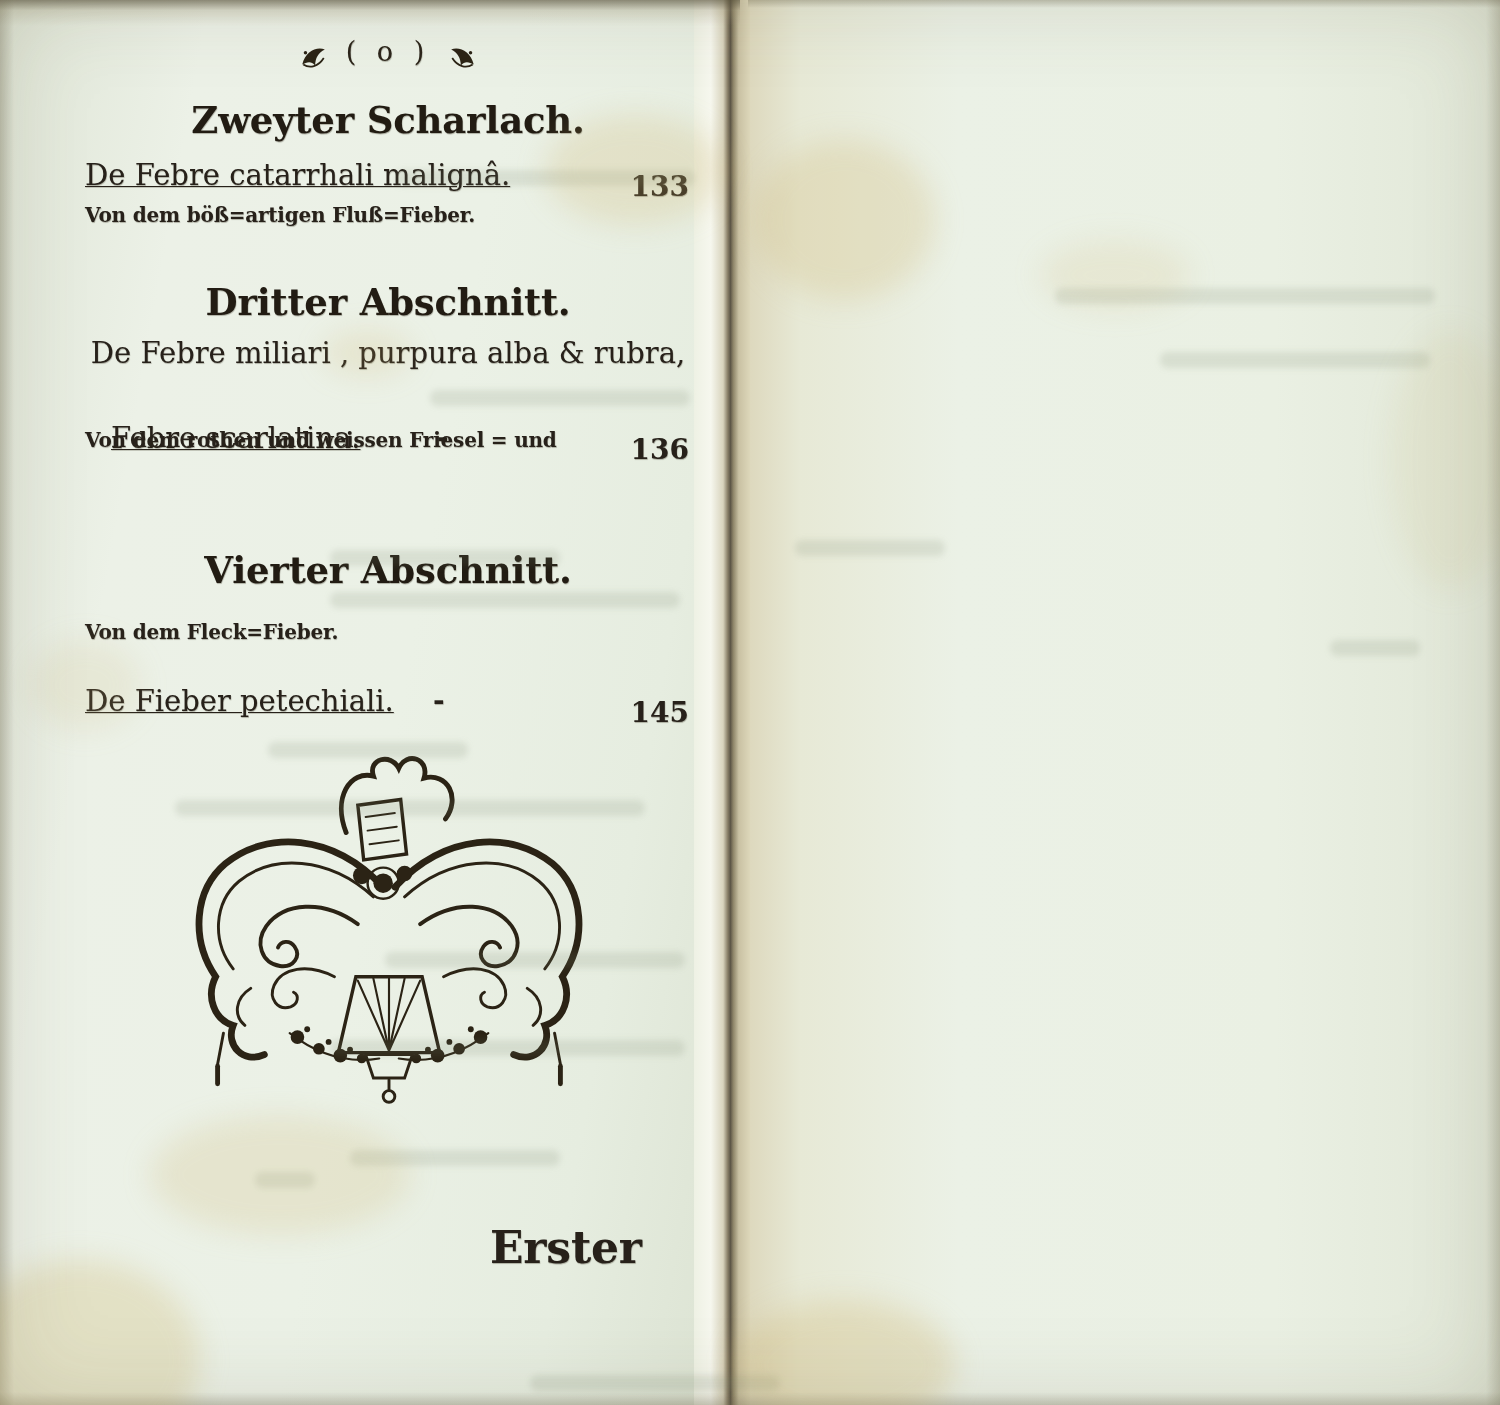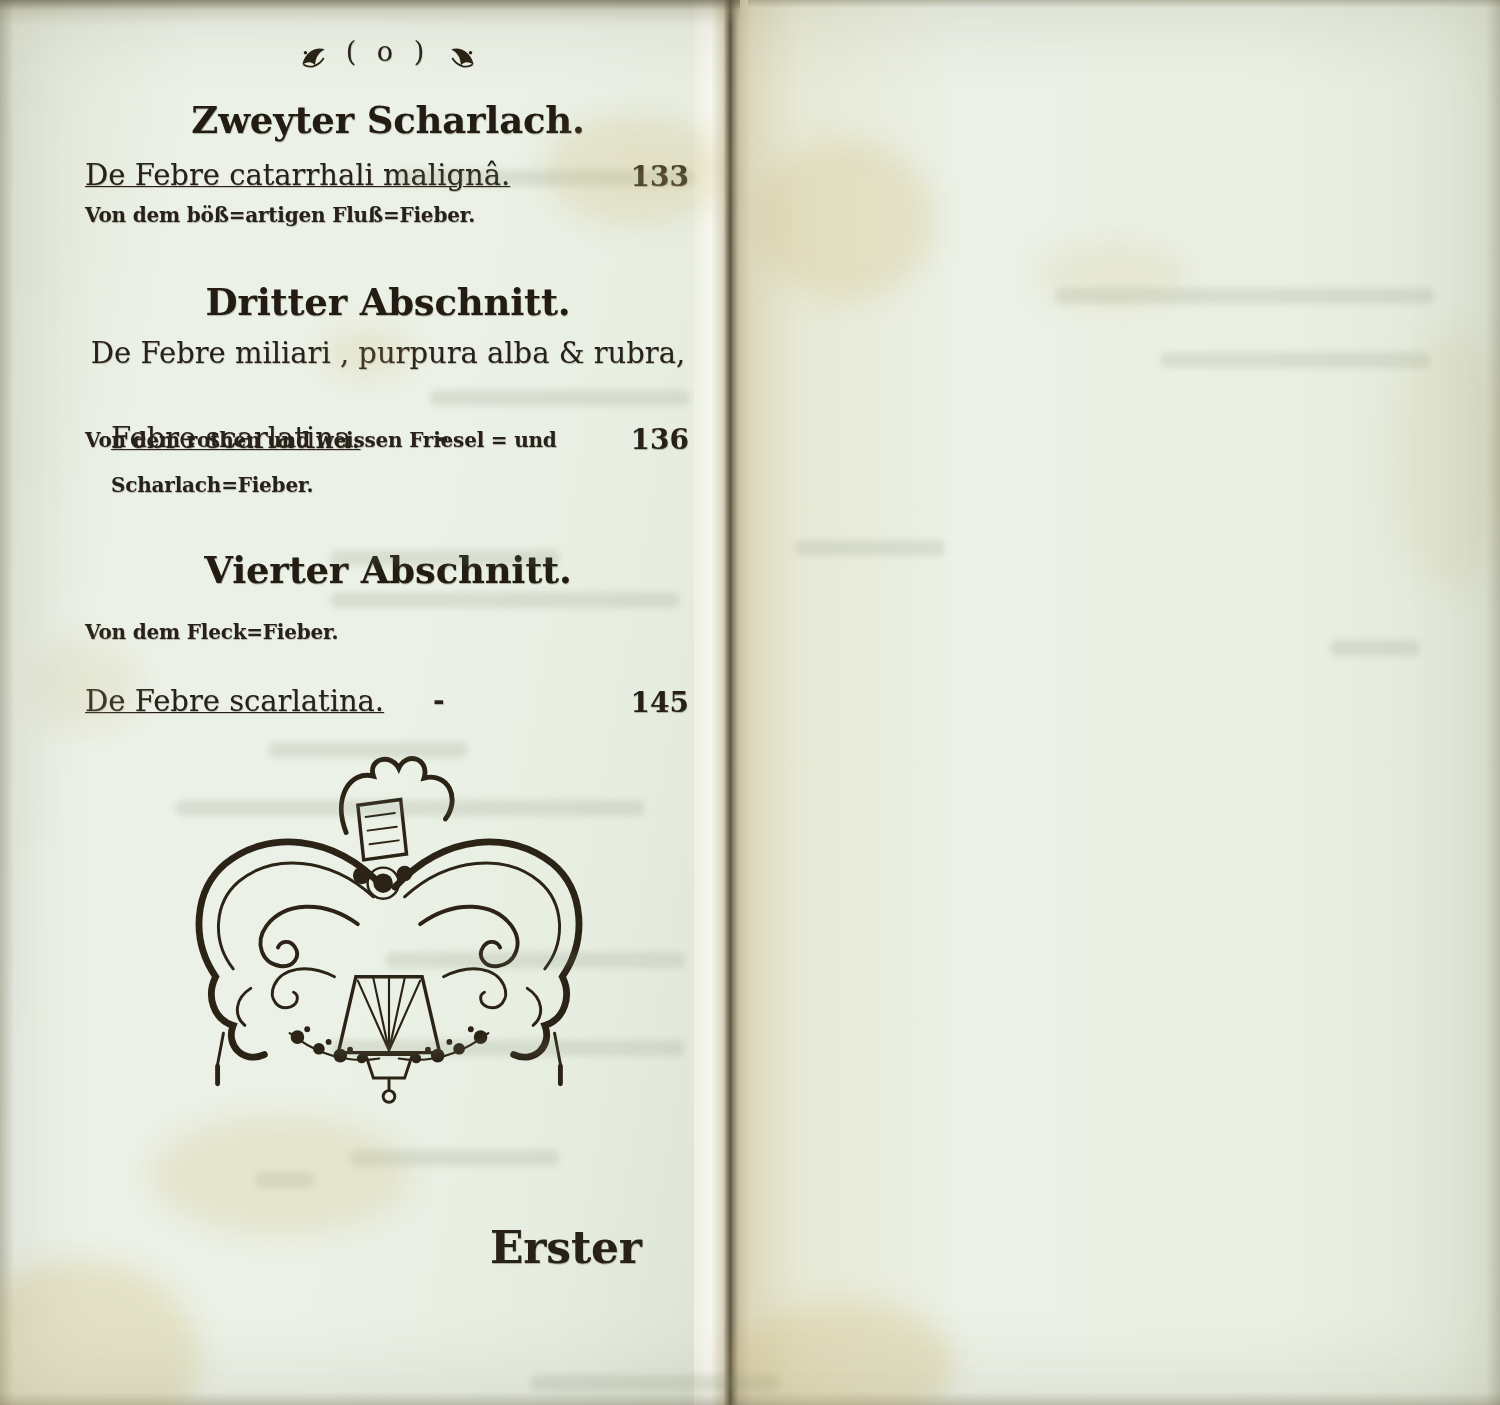--- a/index.html
+++ b/index.html
@@ -34,21 +34,21 @@
   .inky{text-shadow:0.5px 0.7px 0.7px rgba(43,35,21,.30);}
   .row{position:absolute;left:0;width:100%;}
   .center{text-align:center;}
   
   #lp-col{position:absolute;left:85px;top:0;width:606px;height:1405px;}
   .lp-header{font-size:27px;letter-spacing:6px;color:#2b241a;}
   .sec-h{font-size:37px;color:#221c13;}
   .toc-lat{font-size:29px;}
   .toc-ger{font-size:20px;}
   .toc-row{display:block;position:relative;height:40px;text-decoration:underline;}
-  .toc-row .pgnum{position:absolute;right:2px;top:2px;font-weight:700;font-size:28px;}
+  .toc-row .pgnum{position:absolute;right:2px;top:12px;font-weight:700;font-size:28px;}
   .toc-row .dash{position:absolute;font-weight:700;font-size:28px;}
   .catchword-l{font-size:44px;}
   .orn{position:absolute;}
   svg{display:block;}
 </style>
 </head>
 <body>
 
 <div id="book">
 
@@ -77,25 +77,24 @@
       <div class="row fr toc-ger inky" style="top:203px;">Von dem böß=artigen Fluß=Fieber.</div>
 
       <div class="row center fr sec-h inky" style="top:280px;">Dritter Abschnitt.</div>
       <div class="row an toc-lat inky" style="top:336px;text-align:center;">De Febre miliari , purpura alba &amp; rubra,</div>
       <div class="row toc-row" style="top:381px;">
         <span class="an toc-lat inky" style="padding-left:26px;">Febre scarlatina.</span>
         <span class="dash an inky" style="left:352px;">-</span>
         <span class="pgnum an inky">136</span>
       </div>
       <div class="row fr toc-ger inky" style="top:428px;">Von dem rothen und weissen Friesel = und</div>
-      <div class="row fr toc-ger inky" style="top:473px;padding-left:26px;">Scharlach=Fieber.</div>
 
       <div class="row center fr sec-h inky" style="top:548px;">Vierter Abschnitt.</div>
       <div class="row toc-row" style="top:604px;">
-        <span class="an toc-lat inky">De Febre scarlatina.</span>
+        <span class="an toc-lat inky">De Fieber petechiali.</span>
         <span class="dash an inky" style="left:348px;">-</span>
         <span class="pgnum an inky">145</span>
       </div>
       <div class="row fr toc-ger inky" style="top:620px;">Von dem Fleck=Fieber.</div>
 
       <div class="orn" style="left:80px;top:742px;">
         <svg width="448" height="372" viewBox="0 0 460 380">
           <g stroke="#2b2315" fill="none" stroke-linecap="round">
             <g id="wing">
               <path d="M236,148 C288,92 356,90 398,124 C430,151 434,202 408,240 C418,260 410,284 390,290 C398,310 380,330 358,320" stroke-width="7"></path>

